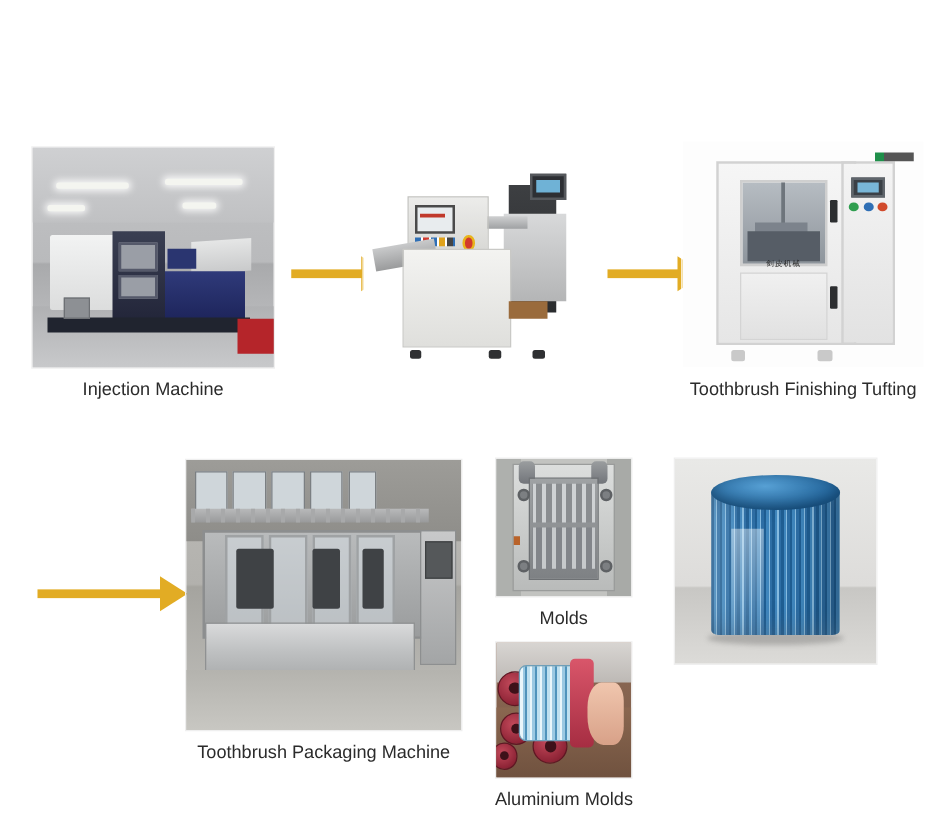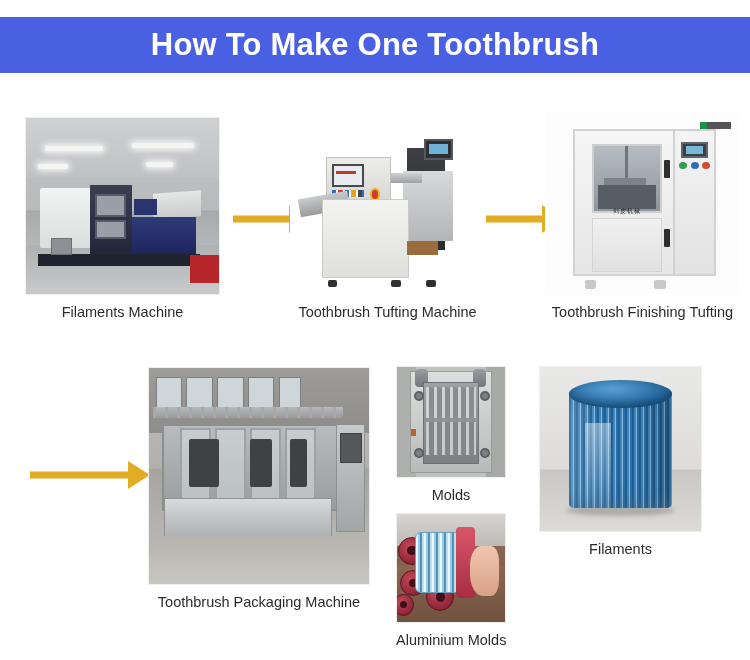--- a/index.html
+++ b/index.html
@@ -220,23 +220,20 @@
   .fl-sheen { position:absolute; left:28%; top:34%; width:16%; height:52%;
     background:linear-gradient(rgba(255,255,255,.42), rgba(255,255,255,.06)); }
   .fl-shadow { position:absolute; left:16%; bottom:9%; width:68%; height:7%;
     background:rgba(70,70,70,.28); border-radius:50%; filter:blur(2px); }
 </style>
 </head>
 <body>
 
 <div class="page">
 
-  <div class="banner">
-    <div class="banner-title">How To Make One Toothbrush</div>
-  </div>
 
   <div class="cell" style="left:25px; top:117px; width:195px;">
     <div class="photo" style="width:195px; height:178px;">
       <div class="sc-injection">
         <div class="inj-ceil"></div>
         <div class="inj-light" style="left:10%; top:16%; width:30%;"></div>
         <div class="inj-light" style="left:55%; top:14%; width:32%;"></div>
         <div class="inj-light" style="left:6%; top:26%; width:16%;"></div>
         <div class="inj-light" style="left:62%; top:25%; width:14%;"></div>
         <div class="inj-floor"></div>
@@ -245,21 +242,21 @@
         <div class="inj-body-white"></div>
         <div class="inj-body-dark"></div>
         <div class="inj-win"></div>
         <div class="inj-win2"></div>
         <div class="inj-navy"></div>
         <div class="inj-base"></div>
         <div class="inj-box"></div>
         <div class="inj-crate"></div>
       </div>
     </div>
-    <div class="caption">Filaments Machine</div>
+    <div class="caption">Injection Machine</div>
   </div>
 
   <div class="arrow" style="left:233px; top:205px; width:78px; height:28px;">
     <div class="shaft" style="width:60px;"></div>
     <div class="head"></div>
   </div>
 
   <div class="cell" style="left:290px; top:117px; width:195px;">
     <div class="photo" style="width:195px; height:178px; background:#fff; border-color:#fff;">
       <div class="sc-tufting">
@@ -277,21 +274,20 @@
         <div class="tuf-estop"></div>
         <div class="tuf-arm"></div>
         <div class="tuf-tray"></div>
         <div class="tuf-cab"></div>
         <div class="tuf-box"></div>
         <div class="tuf-foot" style="left:19%;"></div>
         <div class="tuf-foot" style="left:52%;"></div>
         <div class="tuf-foot" style="left:70%;"></div>
       </div>
     </div>
-    <div class="caption">Toothbrush Tufting Machine</div>
   </div>
 
   <div class="arrow" style="left:486px; top:205px; width:78px; height:28px;">
     <div class="shaft" style="width:60px;"></div>
     <div class="head"></div>
   </div>
 
   <div class="cell" style="left:545px; top:112px; width:195px;">
     <div class="photo" style="width:195px; height:183px; background:#fff; border-color:#fff;">
       <div class="sc-finishing">
@@ -396,16 +392,15 @@
 
   <div class="cell" style="left:539px; top:366px; width:163px;">
     <div class="photo" style="width:163px; height:166px;">
       <div class="sc-filaments">
         <div class="fl-shadow"></div>
         <div class="fl-body"></div>
         <div class="fl-top"></div>
         <div class="fl-sheen"></div>
       </div>
     </div>
-    <div class="caption">Filaments</div>
   </div>
 
 </div>
 
 </body></html>

